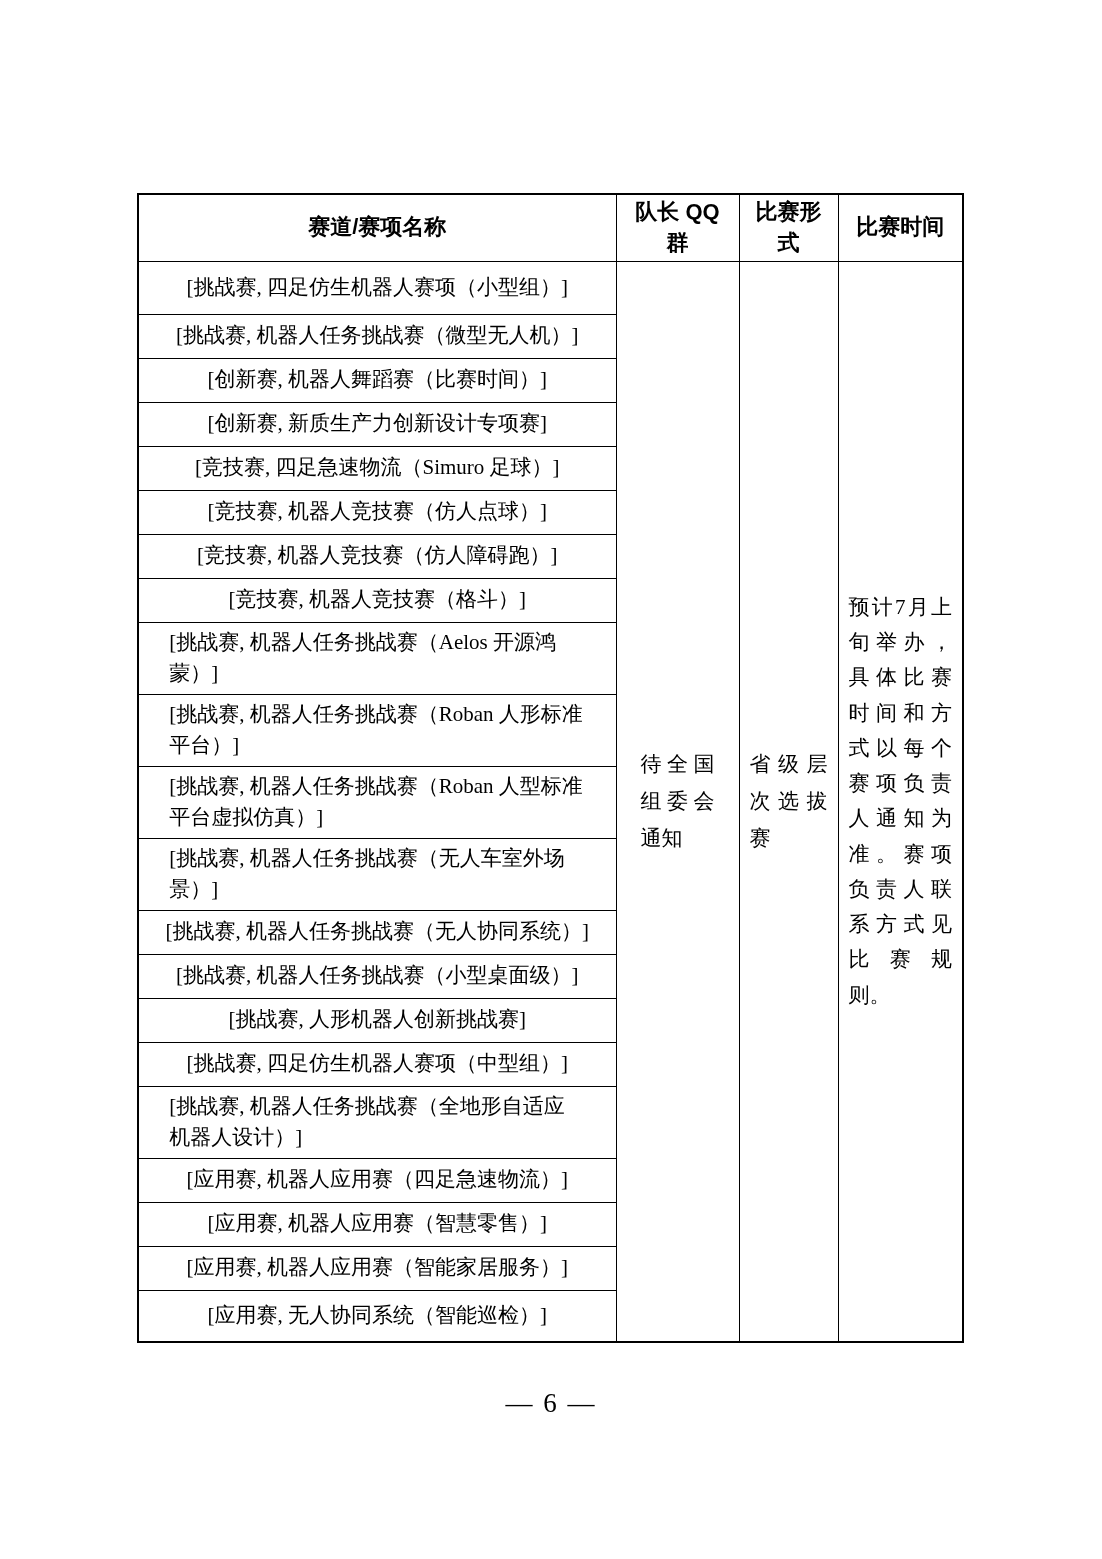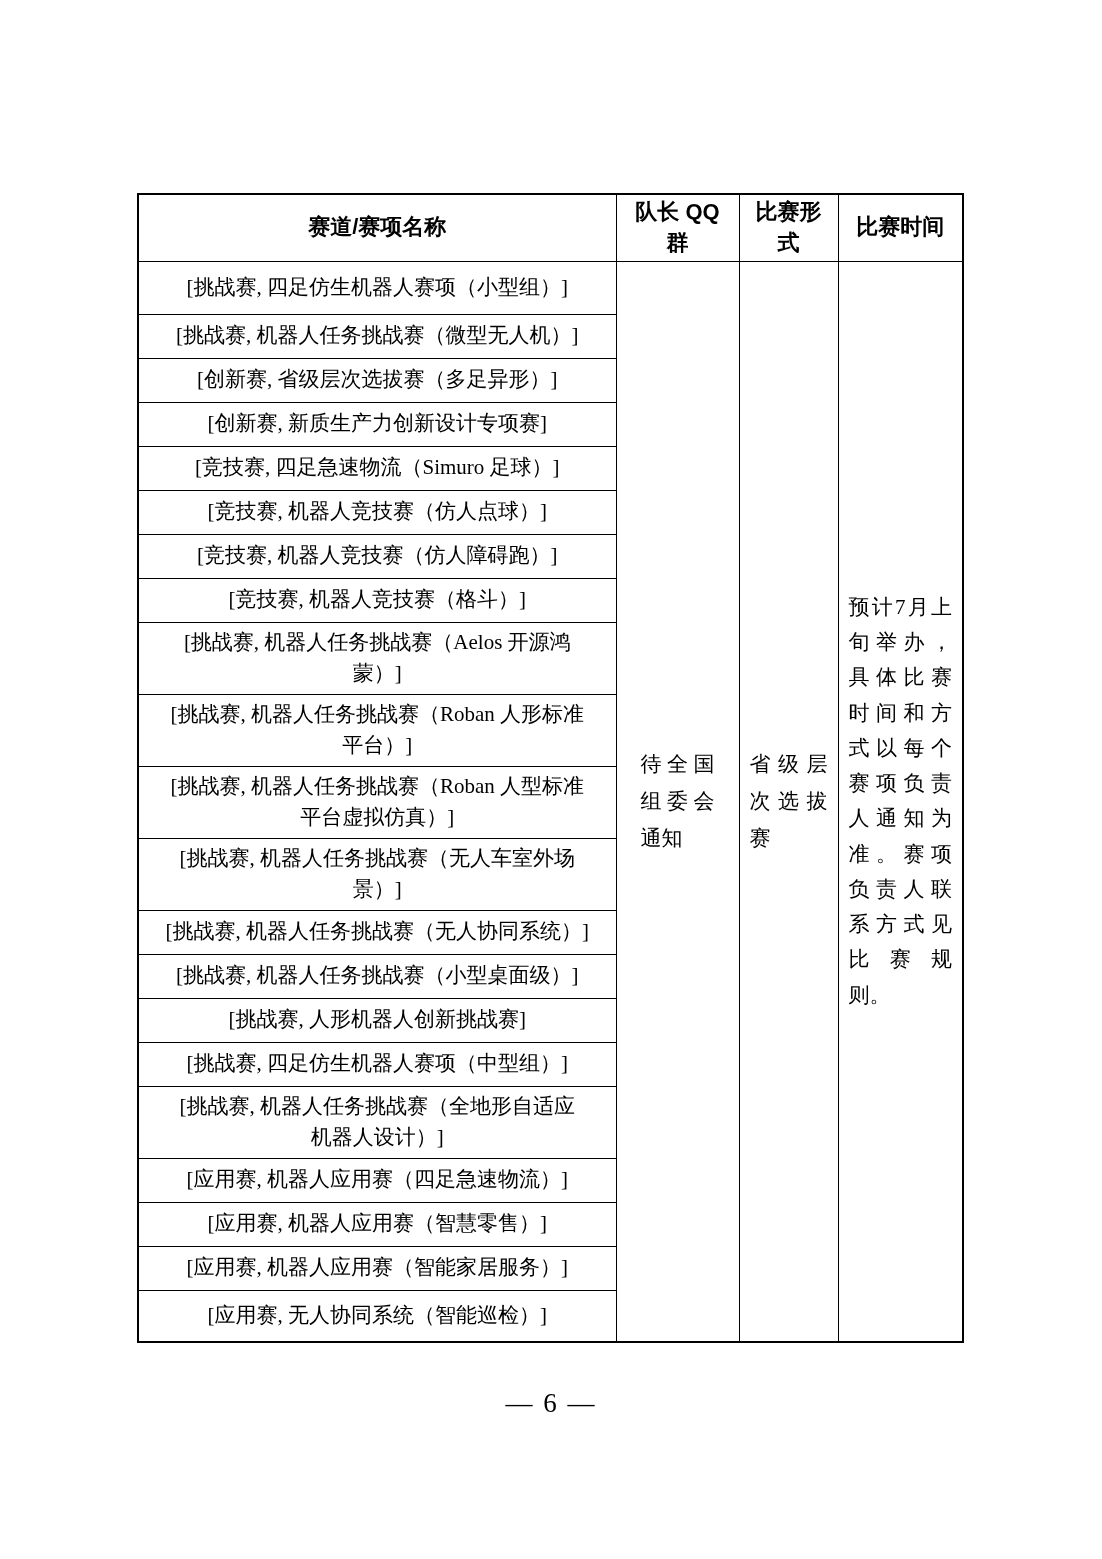--- a/index.html
+++ b/index.html
@@ -43,21 +43,21 @@
     text-align: center;
     height: 44px;
     padding: 2px 24px;
   }
   tr.h-first td.event-cell { height: 53px; }
   tr.h-last  td.event-cell { height: 52px; }
   tr.tall    td.event-cell { height: 72px; }
   tr.tall    td.event-cell .wrapbox {
     display: inline-block;
     max-width: 416px;
-    text-align: center;
+    text-align: left;
     vertical-align: middle;
   }
   td.qq-cell, td.format-cell, td.time-cell {
     font-size: 21px;
     text-align: justify;
     text-justify: inter-character;
     vertical-align: middle;
   }
   td.qq-cell     { padding: 0 24px; line-height: 1.75; }
   td.format-cell { padding: 18px 10px; line-height: 1.75; }
@@ -95,21 +95,21 @@
       <tr class="h-first">
         <td class="event-cell">[挑战赛, 四足仿生机器人赛项（小型组）]</td>
         <td class="qq-cell" rowspan="21">待全国组委会通知</td>
         <td class="format-cell" rowspan="21">省级层次选拔赛</td>
         <td class="time-cell" rowspan="21">预计7月上旬举办，具体比赛时间和方式以每个赛项负责人通知为准。赛项负责人联系方式见比赛规则。</td>
       </tr>
       <tr>
         <td class="event-cell">[挑战赛, 机器人任务挑战赛（微型无人机）]</td>
       </tr>
       <tr>
-        <td class="event-cell">[创新赛, 省级层次选拔赛（多足异形）]</td>
+        <td class="event-cell">[创新赛, 机器人舞蹈赛（比赛时间）]</td>
       </tr>
       <tr>
         <td class="event-cell">[创新赛, 新质生产力创新设计专项赛]</td>
       </tr>
       <tr>
         <td class="event-cell">[竞技赛, 四足急速物流（Simuro 足球）]</td>
       </tr>
       <tr>
         <td class="event-cell">[竞技赛, 机器人竞技赛（仿人点球）]</td>
       </tr>

